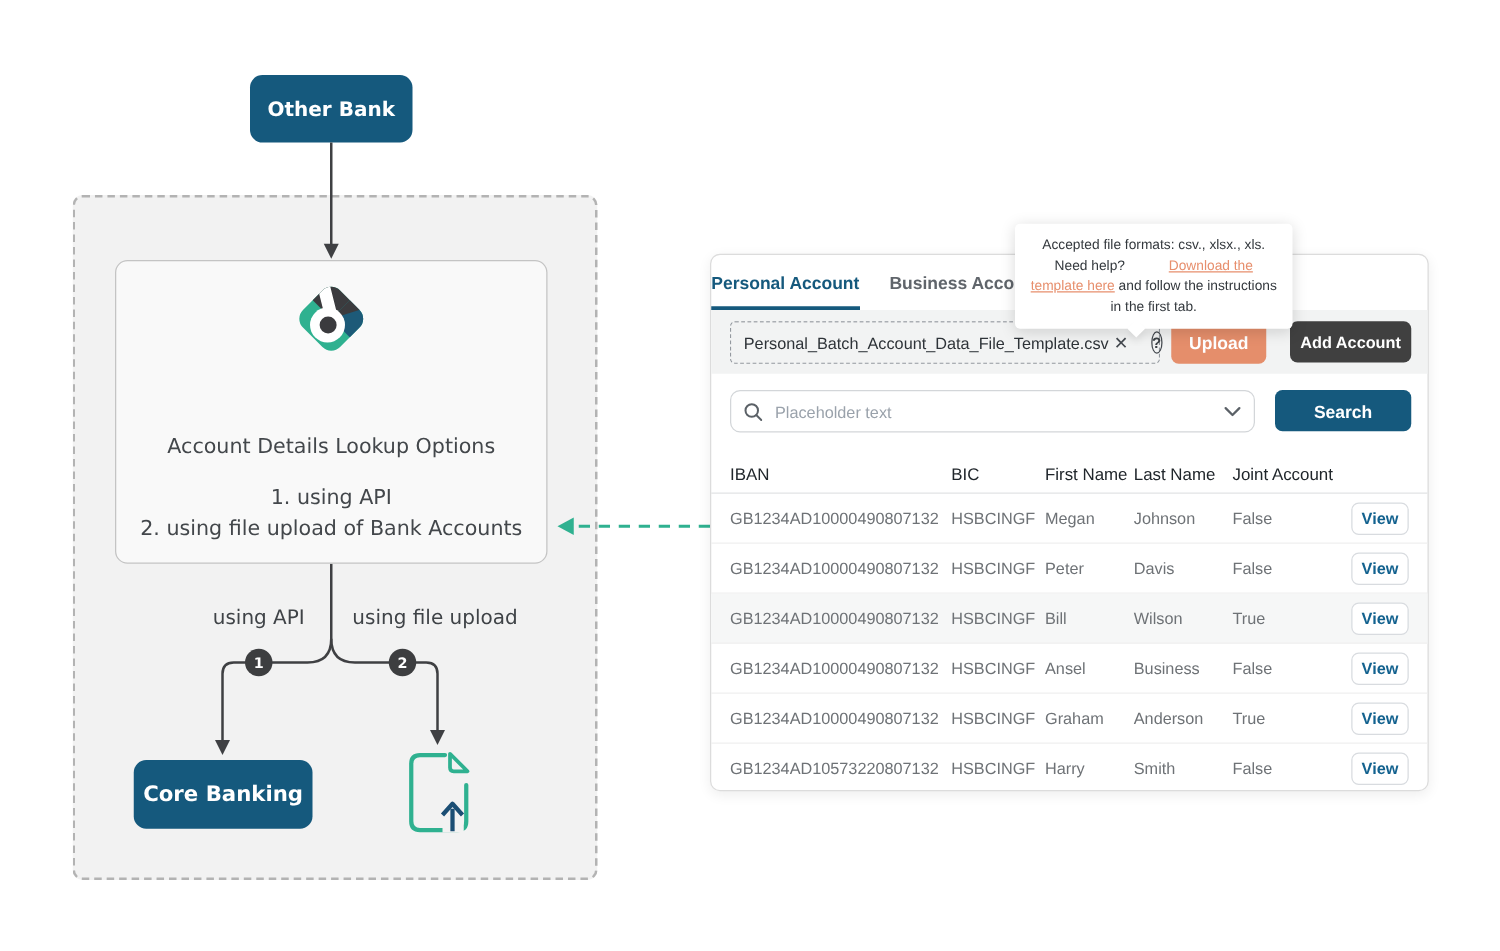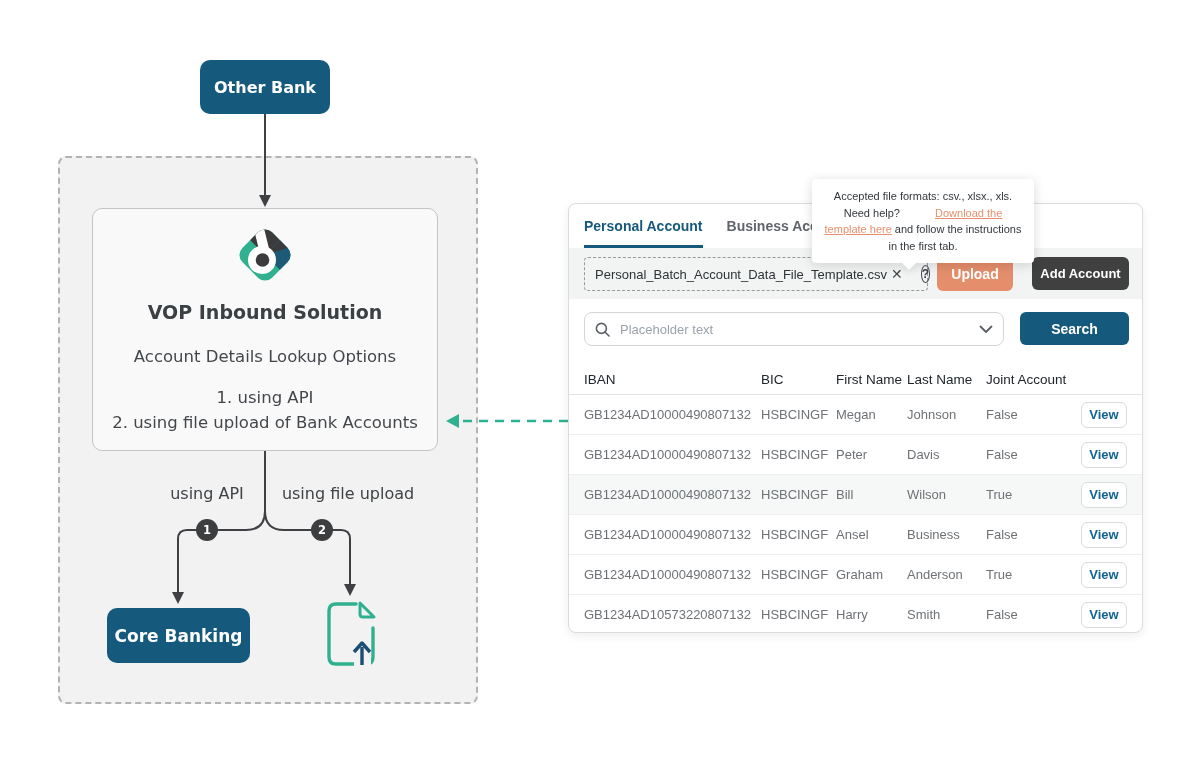--- a/index.html
+++ b/index.html
@@ -35,21 +35,21 @@
   .badge-2{left:311px;top:519px;}
   .upload-file-icon{position:absolute;left:322px;top:598px;width:60px;height:70px;z-index:3;}
 
   #connectors{position:absolute;left:0;top:0;z-index:2;pointer-events:none;}
 
   
   .panel{position:absolute;left:568px;top:203px;width:575px;height:430px;background:#fff;
     border:1px solid #dcdcdc;border-radius:8px;box-shadow:0 3px 10px rgba(0,0,0,0.07);
     box-sizing:border-box;z-index:5;}
   .tabs{position:absolute;left:0;top:0;width:100%;height:44px;display:flex;align-items:center;}
-  .tab{margin-left:15px;font-size:14px;font-weight:700;color:#15597d;height:44px;display:flex;
+  .tab{margin-left:0;font-size:14px;font-weight:700;color:#15597d;height:44px;display:flex;
     align-items:center;position:relative;cursor:pointer;}
   .tab.inactive{color:#60656b;font-weight:600;margin-left:24px;}
   .tab.active::after{content:"";position:absolute;left:0;bottom:0;width:100%;height:3px;background:#15597d;}
 
   .upload-strip{position:absolute;left:0;top:44px;width:100%;height:51px;background:#f2f3f3;}
   .file-field{position:absolute;left:15px;top:9px;width:344px;height:34px;border:1.5px dashed #94999f;
     border-radius:4px;background:#f2f3f3;box-sizing:border-box;display:flex;align-items:center;padding:0 10px;}
   .file-name{font-size:13px;color:#2e3338;white-space:nowrap;flex:1;}
   .clear-icon{font-size:14px;color:#44494f;margin:0 9px 0 4px;cursor:pointer;}
   .field-sep{width:1px;height:20px;background:#d7d9db;}
@@ -131,21 +131,20 @@
           <rect width="64" height="64" fill="#2fb190"></rect>
           <polygon points="32,32 64,0 64,64" fill="#1d5a78"></polygon>
           <polygon points="32,32 0,0 64,0" fill="#3b3b3e"></polygon>
           <polygon points="32,32 64,0 64,22" fill="#3b3b3e"></polygon>
           <rect x="24" y="2" width="10" height="32" rx="5" transform="rotate(-14 29 18)" fill="#ffffff"></rect>
           <circle cx="29" cy="37" r="14" fill="#ffffff"></circle>
           <circle cx="29.5" cy="37" r="6.8" fill="#3b3b3e"></circle>
         </g>
       </svg>
     </div>
-    <div class="box-title">VOP Inbound Solution</div>
     <div class="box-subtitle">Account Details Lookup Options</div>
     <div class="box-opt1">1. using API</div>
     <div class="box-opt2">2. using file upload of Bank Accounts</div>
   </div>
 
   <div class="branch-label label-api diagram-font">using API</div>
   <div class="branch-label label-file diagram-font">using file upload</div>
   <div class="num-badge badge-1">1</div>
   <div class="num-badge badge-2">2</div>
 

